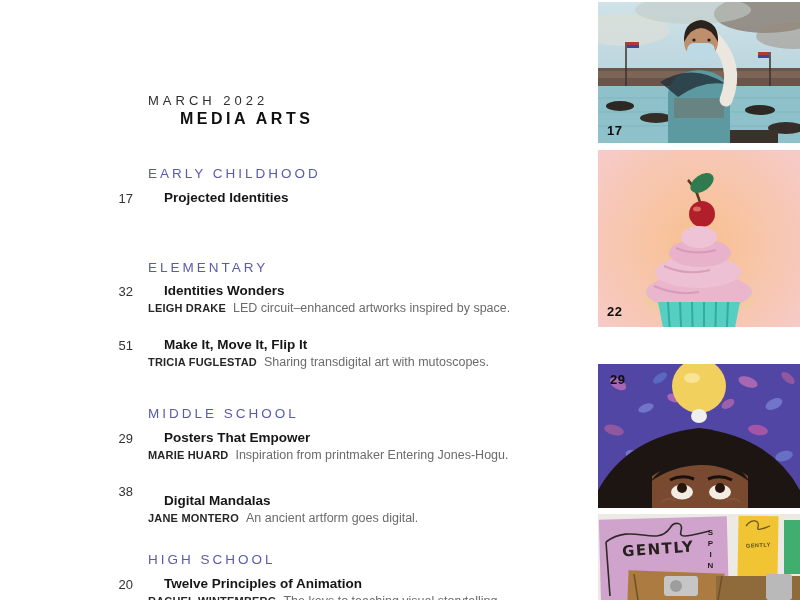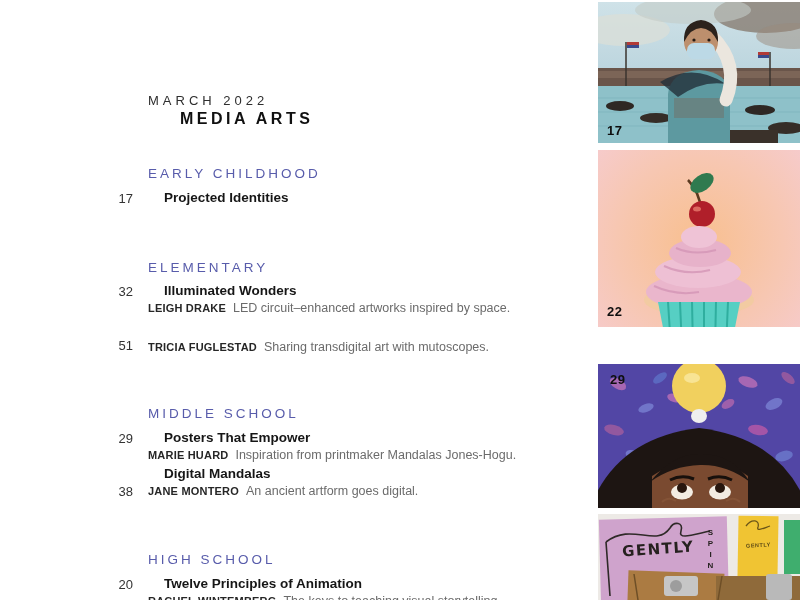--- a/index.html
+++ b/index.html
@@ -12,21 +12,21 @@
          letter-spacing:4px;color:#2e2e2e;}
   .magazine{position:absolute;left:148px;top:110px;font-size:16px;font-weight:700;
          letter-spacing:3.5px;color:#101010;margin-left:32px;}
   .sec-header{position:absolute;left:148px;font-size:13.5px;font-weight:500;
          letter-spacing:3px;color:#585cab;}
   .sh0{top:166px}.sh1{top:260px}.sh2{top:406px}.sh3{top:552px}
 
   .pnum{position:absolute;left:100px;width:33px;text-align:right;
         font-size:13px;font-weight:500;color:#333;}
   .entry{position:absolute;left:148px;width:470px;}
-  .e0{top:190px}.e1{top:283px}.e2{top:337px}.e3{top:430px}.e4{top:466px}.e5{top:576px}
+  .e0{top:190px}.e1{top:283px}.e2{top:337px}.e3{top:430px}.e4{top:493px}.e5{top:576px}
   .n0{top:191px}.n1{top:284px}.n2{top:338px}.n3{top:431px}.n4{top:484px}.n5{top:577px}
   .a-title{font-size:13.5px;font-weight:700;color:#161616;line-height:15px;padding-left:16px;}
   .byline{margin-top:3px;font-size:12.5px;line-height:14px;color:#6b6b6b;white-space:nowrap;}
   .byline .author{font-size:11px;font-weight:700;color:#262626;letter-spacing:.2px;margin-right:7px;}
 
   
   .rail{position:absolute;left:598px;top:0;width:202px;height:600px;background:#fff;}
   .thumb{position:absolute;left:0;width:202px;overflow:hidden;}
   .t1{top:2px;height:141px}.t2{top:150px;height:177px}.t3{top:364px;height:144px}.t4{top:514px;height:86px}
   .thumb svg{display:block;width:202px;}
@@ -61,36 +61,37 @@
   <div class="pnum n2">51</div>
   <div class="pnum n3">29</div>
   <div class="pnum n4">38</div>
   <div class="pnum n5">20</div>
 
   <div class="entry e0">
     <div class="a-title">Projected Identities</div>
   </div>
 
   <div class="entry e1">
-    <div class="a-title">Illuminated Wonders</div>
+    <div class="a-title">Identities Wonders</div>
     <div class="byline">
       <span class="author">LEIGH DRAKE</span><span>LED circuit–enhanced artworks inspired by space.</span>
     </div>
   </div>
 
   <div class="entry e2">
+    <div class="a-title">Make It, Move It, Flip It</div>
     <div class="byline">
       <span class="author">TRICIA FUGLESTAD</span><span>Sharing transdigital art with mutoscopes.</span>
     </div>
   </div>
 
   <div class="entry e3">
     <div class="a-title">Posters That Empower</div>
     <div class="byline">
-      <span class="author">MARIE HUARD</span><span>Inspiration from printmaker Mandalas Jones-Hogu.</span>
+      <span class="author">MARIE HUARD</span><span>Inspiration from printmaker Entering Jones-Hogu.</span>
     </div>
   </div>
 
   <div class="entry e4">
     <div class="a-title">Digital Mandalas</div>
     <div class="byline">
       <span class="author">JANE MONTERO</span><span>An ancient artform goes digital.</span>
     </div>
   </div>
 

